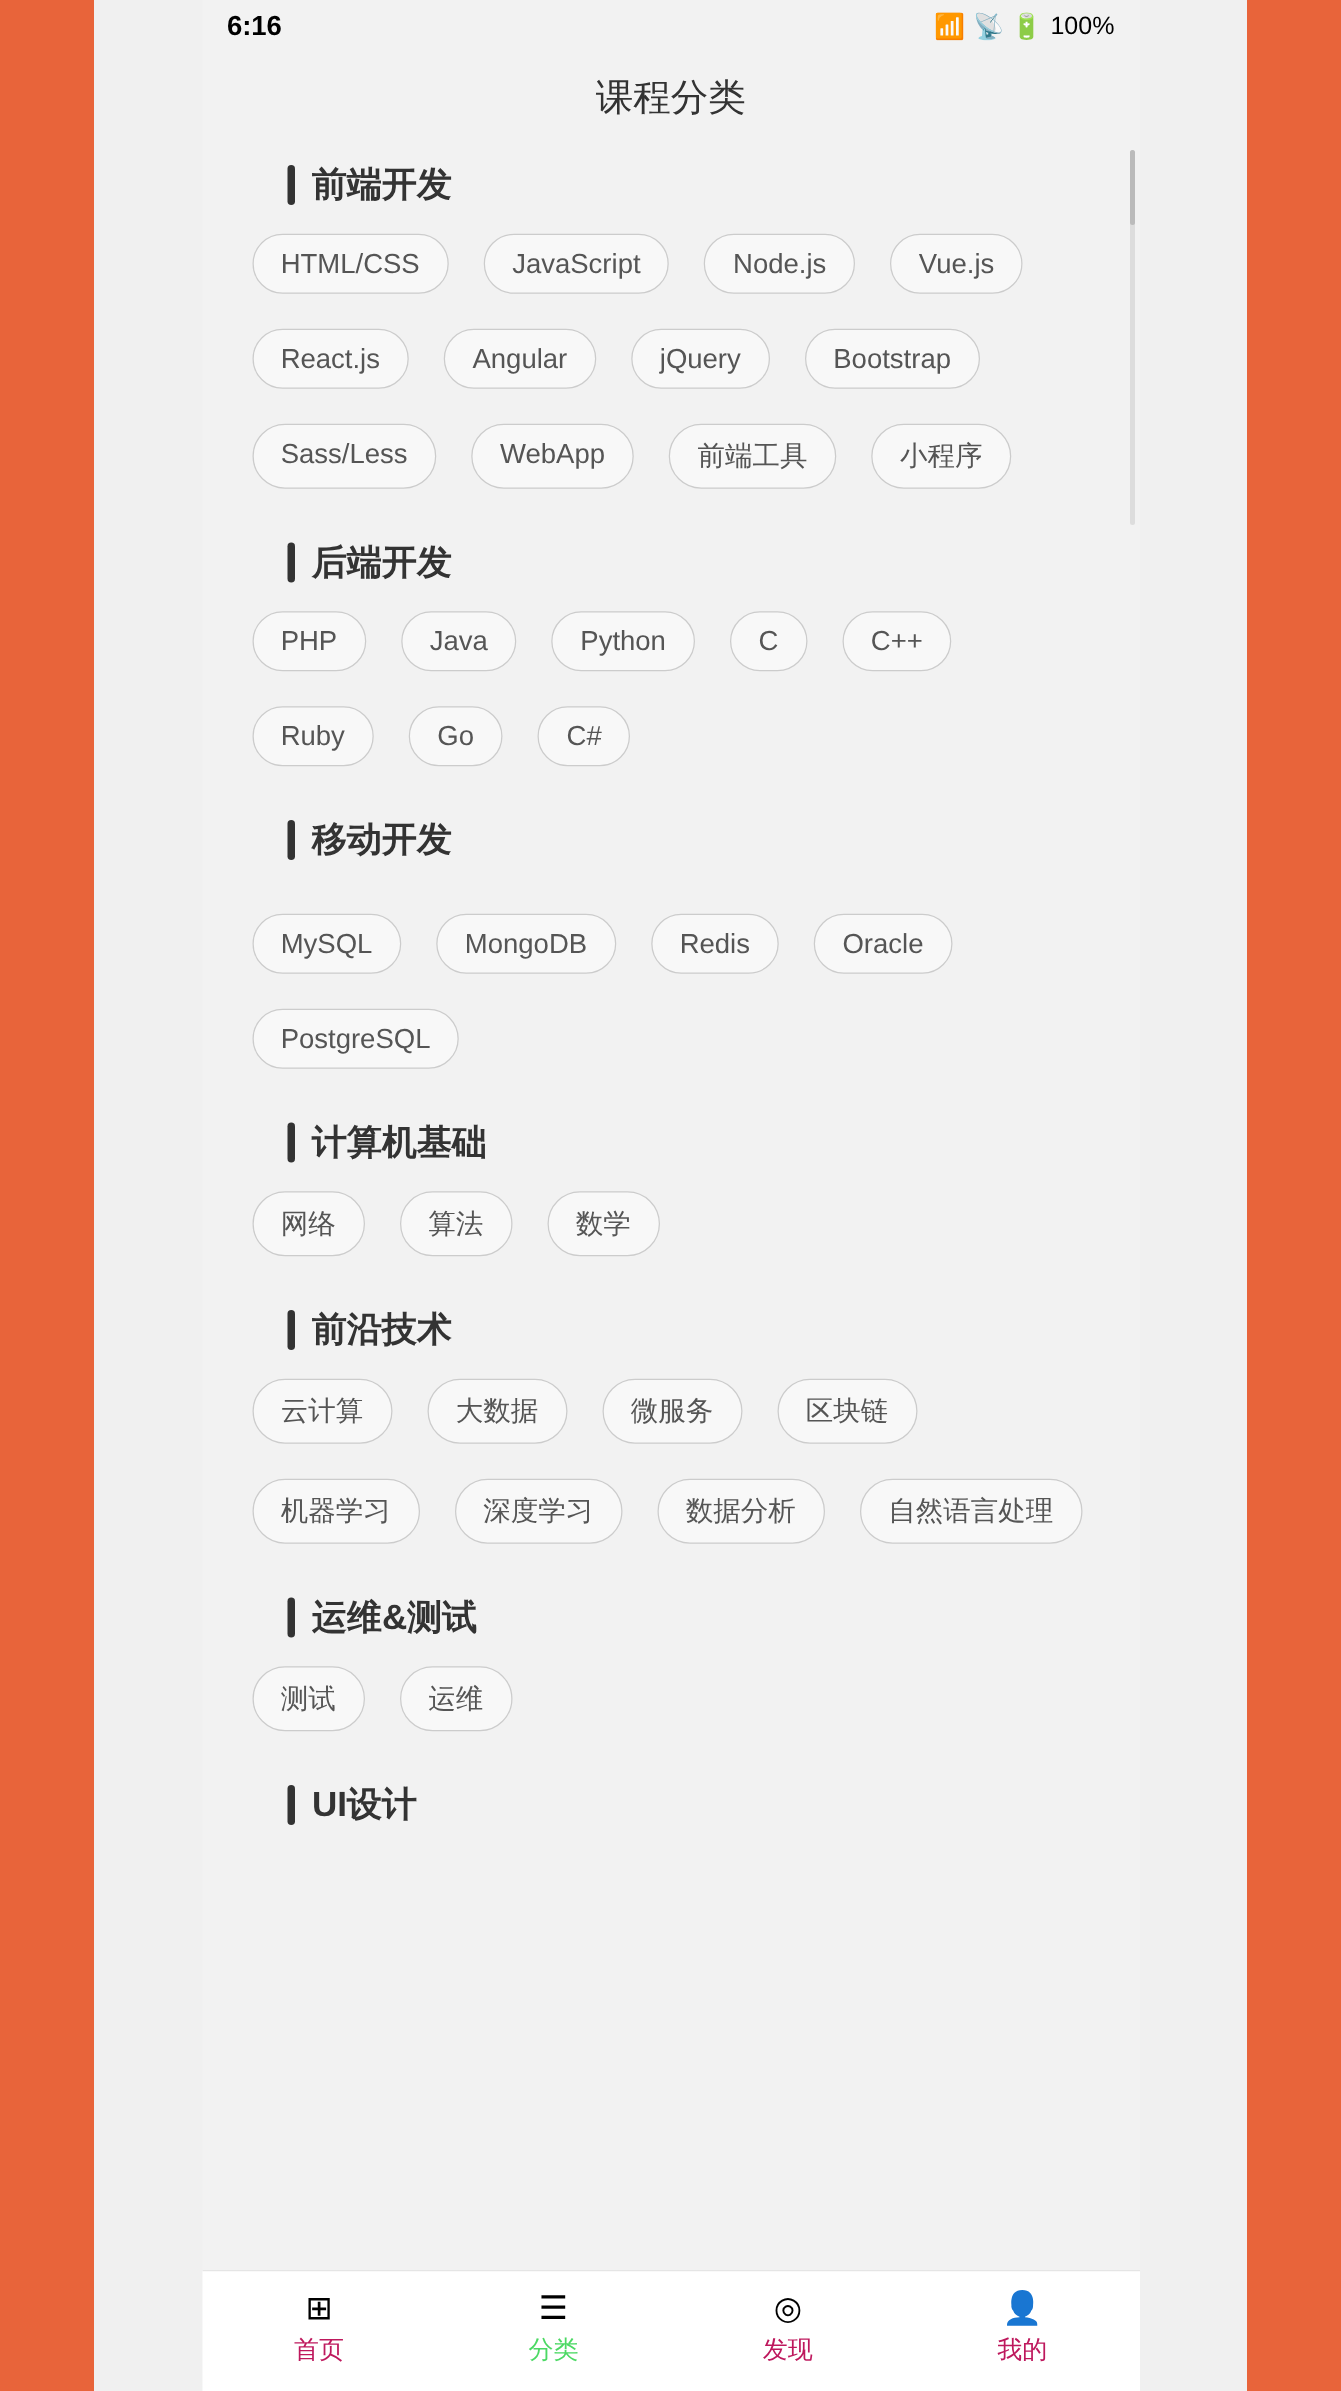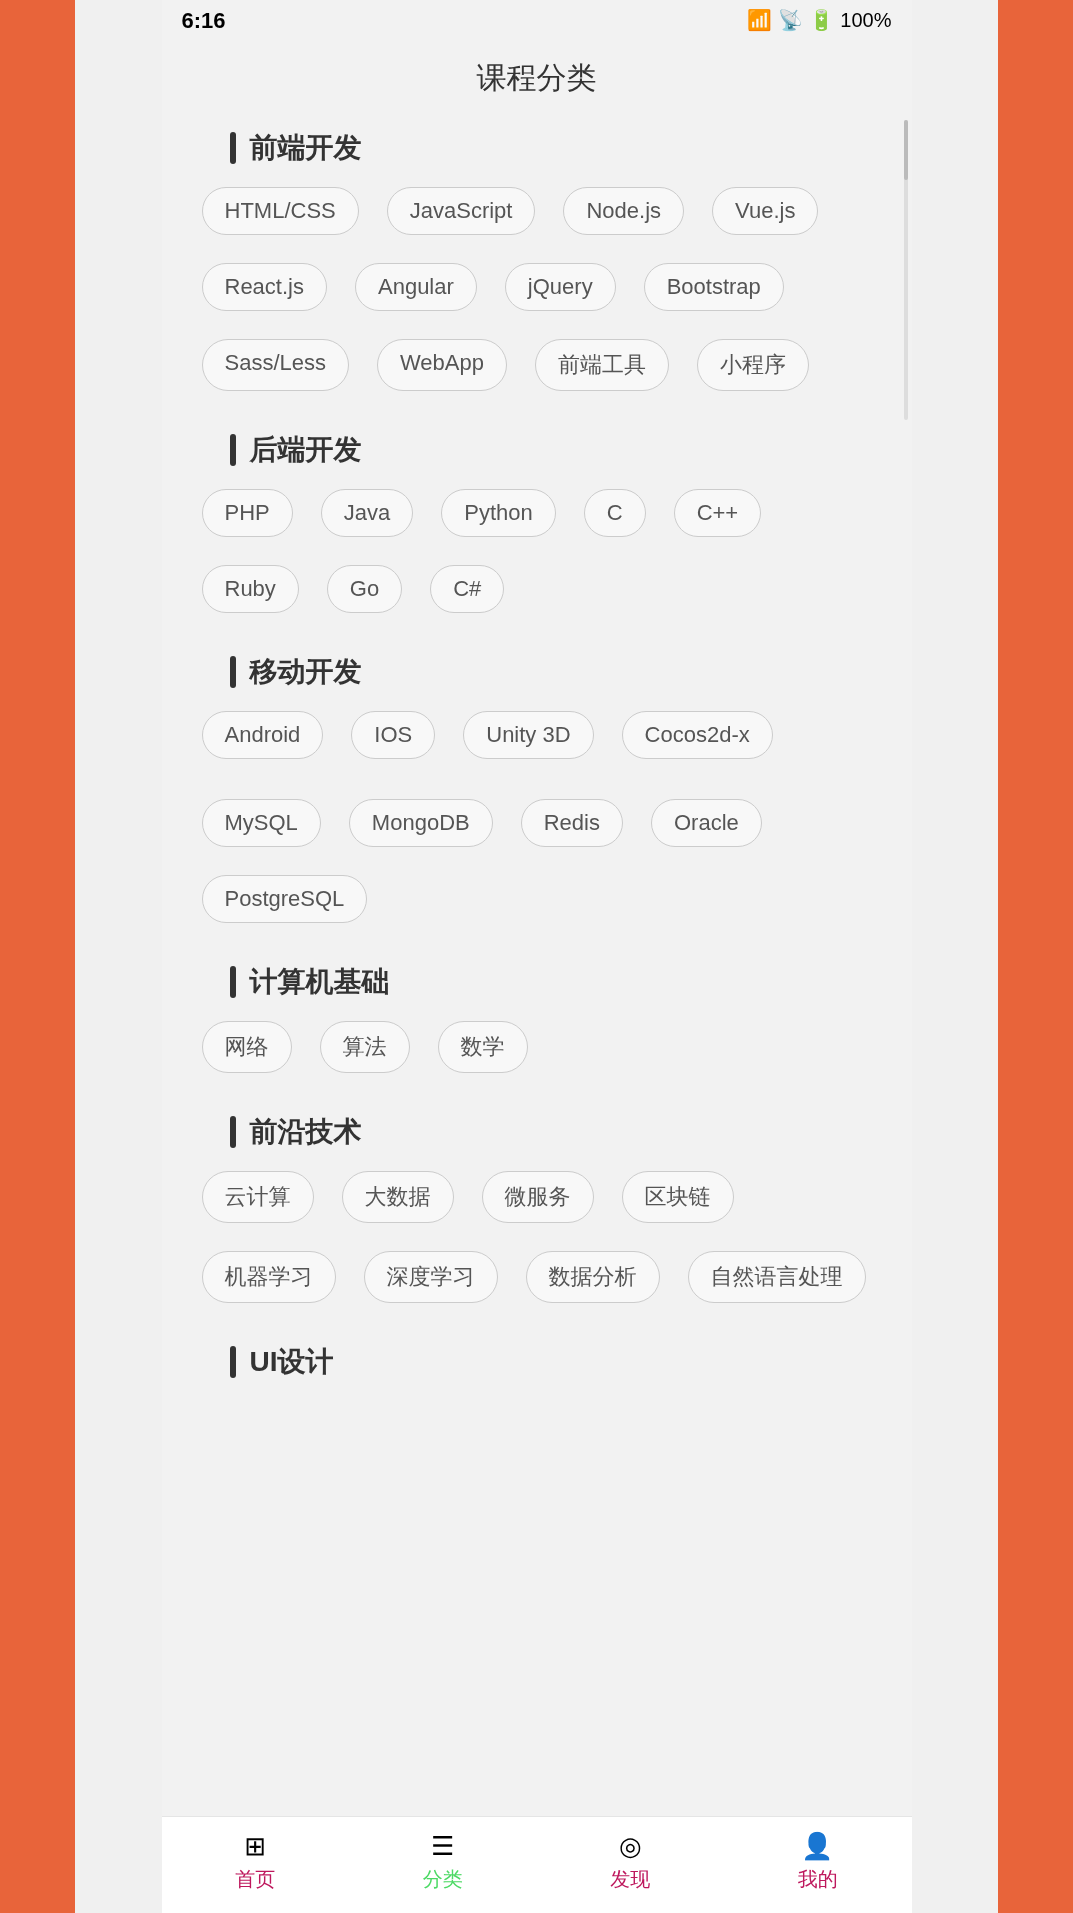--- a/index.html
+++ b/index.html
@@ -20,21 +20,21 @@
       position: relative;
       display: flex;
       flex-direction: column;
     }
 
     .status-bar {
       background: #f2f2f2;
       padding: 8px 20px 4px;
       display: flex;
       justify-content: space-between;
-      align-items: flex-start;
+      align-items: flex-end;
       font-size: 24px;
       font-weight: 500;
     }
 
     .status-left {
       font-size: 22px;
       font-weight: 600;
     }
 
     .status-right {
@@ -193,26 +193,20 @@
           <span class="tag">Python</span>
           <span class="tag">C</span>
           <span class="tag">C++</span>
           <span class="tag">Ruby</span>
           <span class="tag">Go</span>
           <span class="tag">C#</span>
         </div>
       </div>
       <div class="category-section">
         <div class="category-title">移动开发</div>
-        <div class="tags-container">
-          <span class="tag">Android</span>
-          <span class="tag">IOS</span>
-          <span class="tag">Unity 3D</span>
-          <span class="tag">Cocos2d-x</span>
-        </div>
       </div>
       <div class="category-section">
         <div class="tags-container">
           <span class="tag">MySQL</span>
           <span class="tag">MongoDB</span>
           <span class="tag">Redis</span>
           <span class="tag">Oracle</span>
           <span class="tag">PostgreSQL</span>
         </div>
       </div>
@@ -231,20 +225,27 @@
           <span class="tag">大数据</span>
           <span class="tag">微服务</span>
           <span class="tag">区块链</span>
           <span class="tag">机器学习</span>
           <span class="tag">深度学习</span>
           <span class="tag">数据分析</span>
           <span class="tag">自然语言处理</span>
         </div>
       </div>
       <div class="category-section">
+        <div class="category-title">运维&amp;测试</div>
+        <div class="tags-container">
+          <span class="tag">测试</span>
+          <span class="tag">运维</span>
+        </div>
+      </div>
+      <div class="category-section">
         <div class="category-title">UI设计</div>
       </div>
     </div>
 
   <div class="scrollbar-track">
     <div class="scrollbar-thumb"></div>
   </div>
 
   <div class="bottom-nav" id="bottom-nav-container">
   <div class="nav-item">

